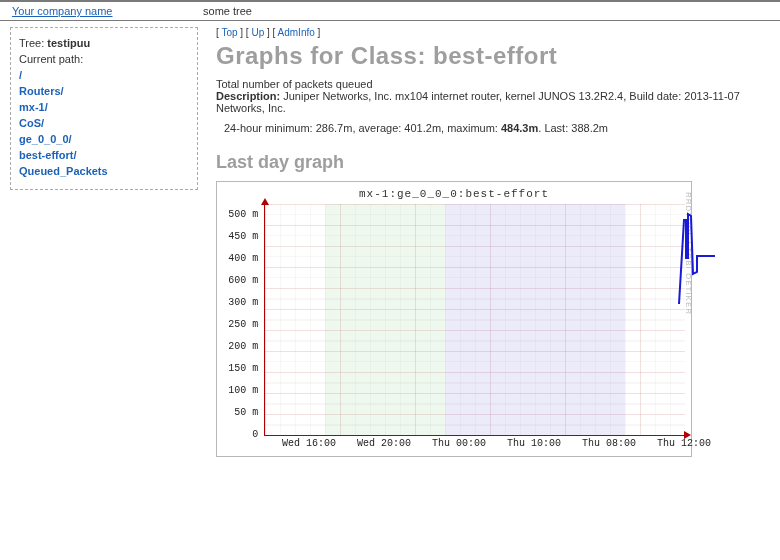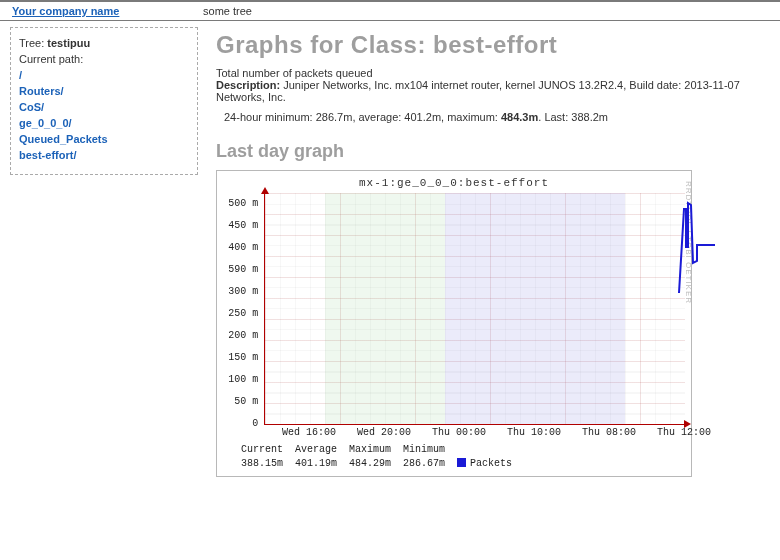--- a/index.html
+++ b/index.html
@@ -12,21 +12,21 @@
     width: 780px;
   }
   .topbar {
     border-top: 2px solid #7a7a7a;
     border-bottom: 1px solid #7a7a7a;
     padding: 3px 0 3px 12px;
     background: #fff;
   }
   .company {
     color: #1c62b8;
-    font-weight: bold;
+    font-weight: normal;
     text-decoration: underline;
     display: inline-block;
     width: 188px;
   }
   .sometree { color: #333; }
   .layout { display: flex; align-items: flex-start; }
   .sidebar {
     width: 188px;
     margin: 6px 0 0 10px;
     border: 1px dashed #aaa;
@@ -187,27 +187,33 @@
 </div>
 
 <div class="layout">
   <div class="sidebar">
     <div>
       <span class="lbl">Tree: </span><span class="bold">testipuu</span>
     </div>
     <div class="lbl">Current path:</div>
     <span class="pathlink">/</span>
     <span class="pathlink">Routers/</span>
+    <span class="pathlink">mx-1/</span>
     <span class="pathlink">CoS/</span>
     <span class="pathlink">ge_0_0_0/</span>
+    <span class="pathlink">best-effort/</span>
     <span class="pathlink">Queued_Packets</span>
-    <span class="pathlink">best-effort/</span>
   </div>
 
   <div class="main">
+    <div class="bracketnav">
+      [ <a>Top</a> ]
+      [ <a>Up</a> ]
+      [ <a>AdmInfo</a> ]
+    </div>
 
     <h1 class="page-title">Graphs for Class: best-effort</h1>
     <div class="subtitle">Total number of packets queued</div>
 
     <div class="desc">
       <span class="dlabel">Description:</span>
       <span>Juniper Networks, Inc. mx104 internet router, kernel JUNOS 13.2R2.4, Build date: 2013-11-07 Networks, Inc.</span>
     </div>
 
     <div class="stats-line">
@@ -222,21 +228,21 @@
 
       <div class="plot-row">
         <div class="y-axis" id="y-axis">
             <div class="y-tick" style="top: 230px;">0</div>
             <div class="y-tick" style="top: 208px;">50 m</div>
             <div class="y-tick" style="top: 186px;">100 m</div>
             <div class="y-tick" style="top: 164px;">150 m</div>
             <div class="y-tick" style="top: 142px;">200 m</div>
             <div class="y-tick" style="top: 120px;">250 m</div>
             <div class="y-tick" style="top: 98px;">300 m</div>
-            <div class="y-tick" style="top: 76px;">590 m</div>
+            <div class="y-tick" style="top: 76px;">600 m</div>
             <div class="y-tick" style="top: 54px;">400 m</div>
             <div class="y-tick" style="top: 32px;">450 m</div>
             <div class="y-tick" style="top: 10px;">500 m</div>
           </div>
         <div class="plot-area" id="plot-area">
           <div class="arrow-y"></div>
           <div class="arrow-x"></div>
         <div class="shade-green" style="left: 60px; width: 120px;"></div>
             <div class="shade-blue" style="left: 180px; width: 180px;"></div>
             <svg class="data-path" viewBox="0 0 450 232">
@@ -246,36 +252,16 @@
       </div>
       <div class="x-axis" id="x-axis">
           <div class="x-tick" style="left: 42px;">Wed 16:00</div>
           <div class="x-tick" style="left: 117px;">Wed 20:00</div>
           <div class="x-tick" style="left: 192px;">Thu 00:00</div>
           <div class="x-tick" style="left: 267px;">Thu 10:00</div>
           <div class="x-tick" style="left: 342px;">Thu 08:00</div>
           <div class="x-tick" style="left: 417px;">Thu 12:00</div>
         </div>
 
-      <div class="legend-block">
-        <table>
-          <tbody>
-              <tr>
-            <td>Current</td>
-            <td>Average</td>
-            <td>Maximum</td>
-            <td>Minimum</td>
-            <td></td>
-          </tr>
-          <tr>
-            <td>388.15m</td>
-            <td>401.19m</td>
-            <td>484.29m</td>
-            <td>286.67m</td>
-            <td><span class="legend-swatch"></span><span>Packets</span></td>
-          </tr>
-        </tbody>
-          </table>
-      </div>
     </div>
 
   </div>
 </div>
 
 </body></html>

